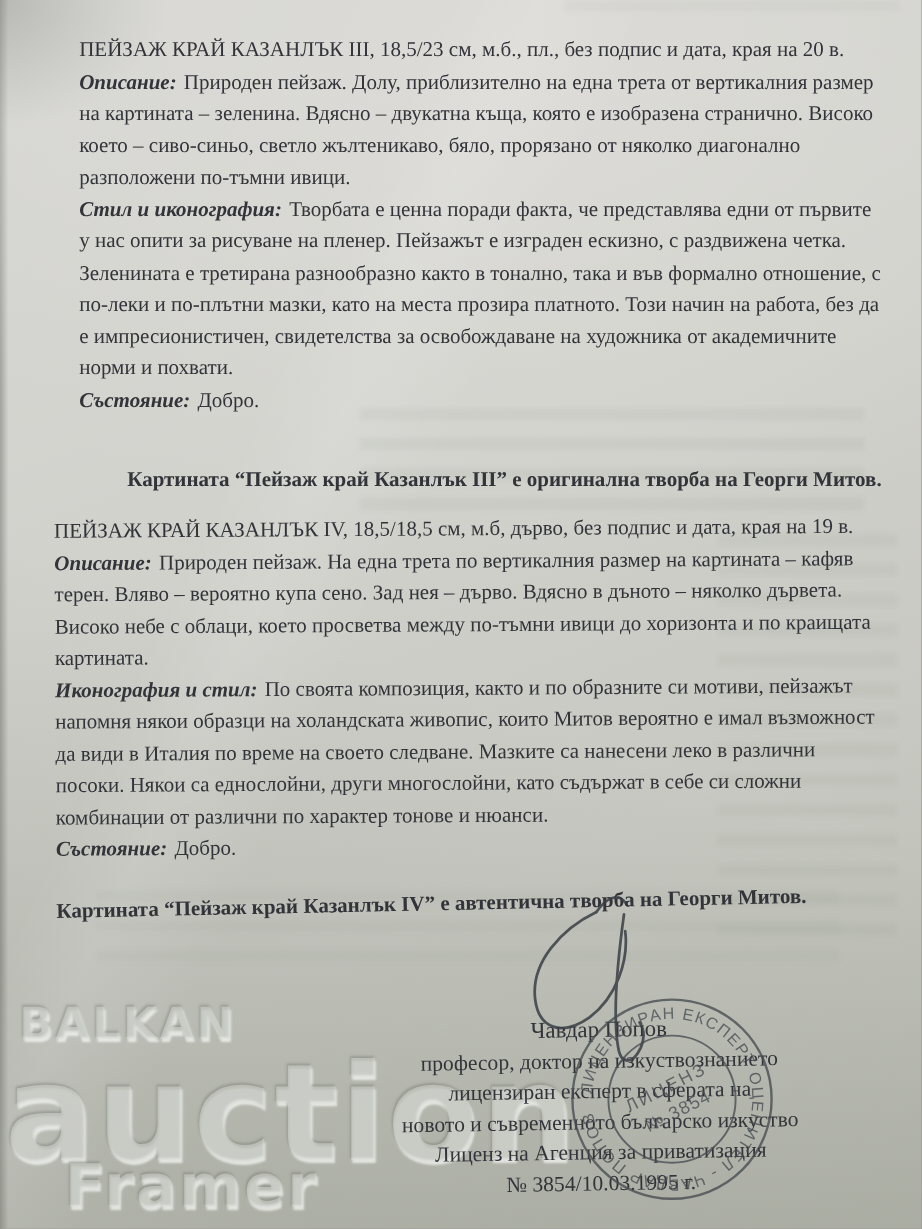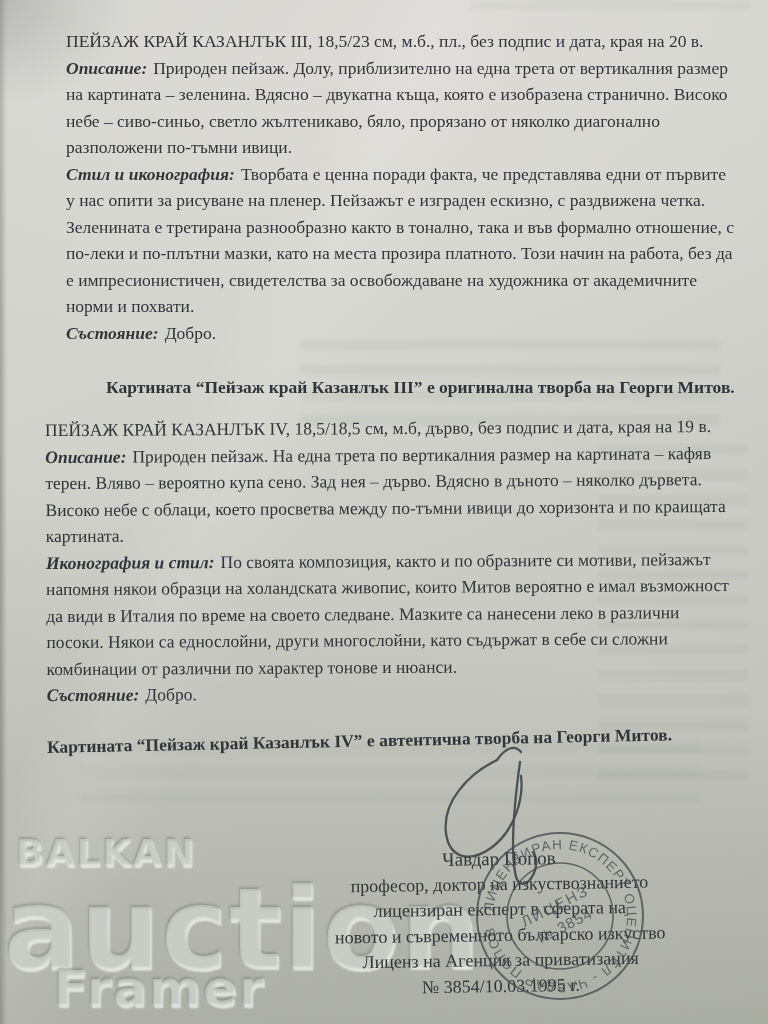--- a/index.html
+++ b/index.html
@@ -15,21 +15,21 @@
       linear-gradient(200deg, rgba(0,0,0,0) 55%, rgba(58,66,52,0.12) 92%),
       linear-gradient(160deg, #d8d8d4 0%, #d1d2cc 38%, #c7c8c1 68%, #b4b6ac 100%);
   }
   .sheen{position:absolute;inset:0;pointer-events:none;
     background:linear-gradient(115deg, rgba(255,255,255,0) 30%, rgba(255,255,255,0.10) 36%, rgba(255,255,255,0) 44%);}
   .content{position:absolute;left:66px;top:14px;width:672px;font-size:17.5px;line-height:26.5px;}
   .sec2{margin-left:-20px;transform:rotate(-0.35deg);}
   p{margin:0;}
   .plabel{font-weight:bold;font-style:italic;margin-right:6px;}
   .doc-title{margin-top:14px;}
-  .conclusion{font-weight:bold;margin-top:28px;text-indent:40px;}
+  .conclusion{font-weight:bold;margin-top:40px;text-indent:40px;}
   .conclusion2{font-weight:bold;margin-top:20px;text-indent:6px;margin-left:-6px;transform:rotate(-0.8deg);}
 
   
   .ghost{position:absolute;pointer-events:none;filter:blur(2px);opacity:.55;
     background:repeating-linear-gradient(180deg, rgba(104,117,102,0.13) 0 10px, rgba(104,117,102,0) 10px 25px);}
   .g1{left:300px;top:340px;width:420px;height:100px;}
   .g2{left:598px;top:445px;width:150px;height:340px;opacity:.45;}
   .g3{left:80px;top:742px;width:620px;height:70px;opacity:.35;}
   .g4{left:470px;top:0px;width:280px;height:22px;opacity:.4;}
 
@@ -63,21 +63,21 @@
   <div class="wm">
     <div class="wm-top">BALKAN</div>
     <div class="wm-main">auction</div>
     <div class="wm-bottom">Framer</div>
   </div>
 
   <div class="content">
 
     <div>
       <p class="doc-title">ПЕЙЗАЖ КРАЙ КАЗАНЛЪК III, 18,5/23 см, м.б., пл., без подпис и дата, края на 20 в.</p>
-      <p><span class="plabel">Описание:</span><span>Природен пейзаж. Долу, приблизително на една трета от вертикалния размер на картината – зеленина. Вдясно – двукатна къща, която е изобразена странично. Високо небе – сиво-синьо, светло жълтеникаво, бяло, прорязано от няколко диагонално разположени по-тъмни ивици.</span></p>
+      <p><span class="plabel">Описание:</span><span>Природен пейзаж. Долу, приблизително на една трета от вертикалния размер на картината – зеленина. Вдясно – двукатна къща, която е изобразена странично. Високо което – сиво-синьо, светло жълтеникаво, бяло, прорязано от няколко диагонално разположени по-тъмни ивици.</span></p>
       <p><span class="plabel">Стил и иконография:</span><span>Творбата е ценна поради факта, че представлява едни от първите у нас опити за рисуване на пленер. Пейзажът е изграден ескизно, с раздвижена четка. Зеленината е третирана разнообразно както в тонално, така и във формално отношение, с по-леки и по-плътни мазки, като на места прозира платното. Този начин на работа, без да е импресионистичен, свидетелства за освобождаване на художника от академичните норми и похвати.</span></p>
       <p><span class="plabel">Състояние:</span><span>Добро.</span></p>
       <p class="conclusion">Картината “Пейзаж край Казанлък III” е оригинална творба на Георги Митов.</p>
     </div>
 
     <div class="sec2">
       <p class="doc-title">ПЕЙЗАЖ КРАЙ КАЗАНЛЪК IV, 18,5/18,5 см, м.б, дърво, без подпис и дата, края на 19 в.</p>
       <p><span class="plabel">Описание:</span><span>Природен пейзаж. На една трета по вертикалния размер на картината – кафяв терен. Вляво – вероятно купа сено. Зад нея – дърво. Вдясно в дъното – няколко дървета. Високо небе с облаци, което просветва между по-тъмни ивици до хоризонта и по краищата картината.</span></p>
       <p><span class="plabel">Иконография и стил:</span><span>По своята композиция, както и по образните си мотиви, пейзажът напомня някои образци на холандската живопис, които Митов вероятно е имал възможност да види в Италия по време на своето следване. Мазките са нанесени леко в различни посоки. Някои са еднослойни, други многослойни, като съдържат в себе си сложни комбинации от различни по характер тонове и нюанси.</span></p>
       <p><span class="plabel">Състояние:</span><span>Добро.</span></p>

